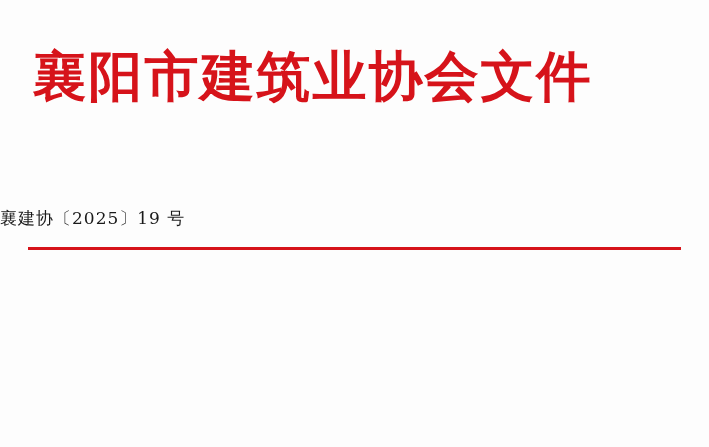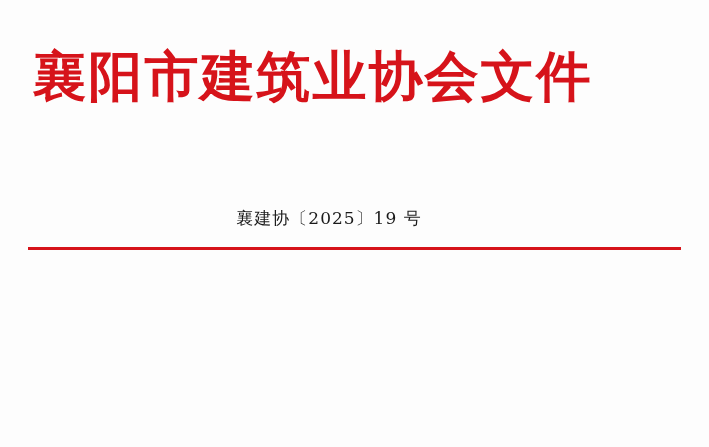--- a/index.html
+++ b/index.html
@@ -34,21 +34,21 @@
     letter-spacing: 2px;
     line-height: 1.2;
     white-space: nowrap;
   }
   
   .doc-number {
     position: absolute;
     top: 207px;
     left: 0;
     width: 658px;
-    text-align: center;
+    text-align: left;
     color: #1a1a1a;
     font-family: "DejaVu Serif", "Liberation Serif", serif;
     font-size: 17px;
     letter-spacing: 1px;
     white-space: nowrap;
   }
   
   .red-rule {
     position: absolute;
     top: 247px;

